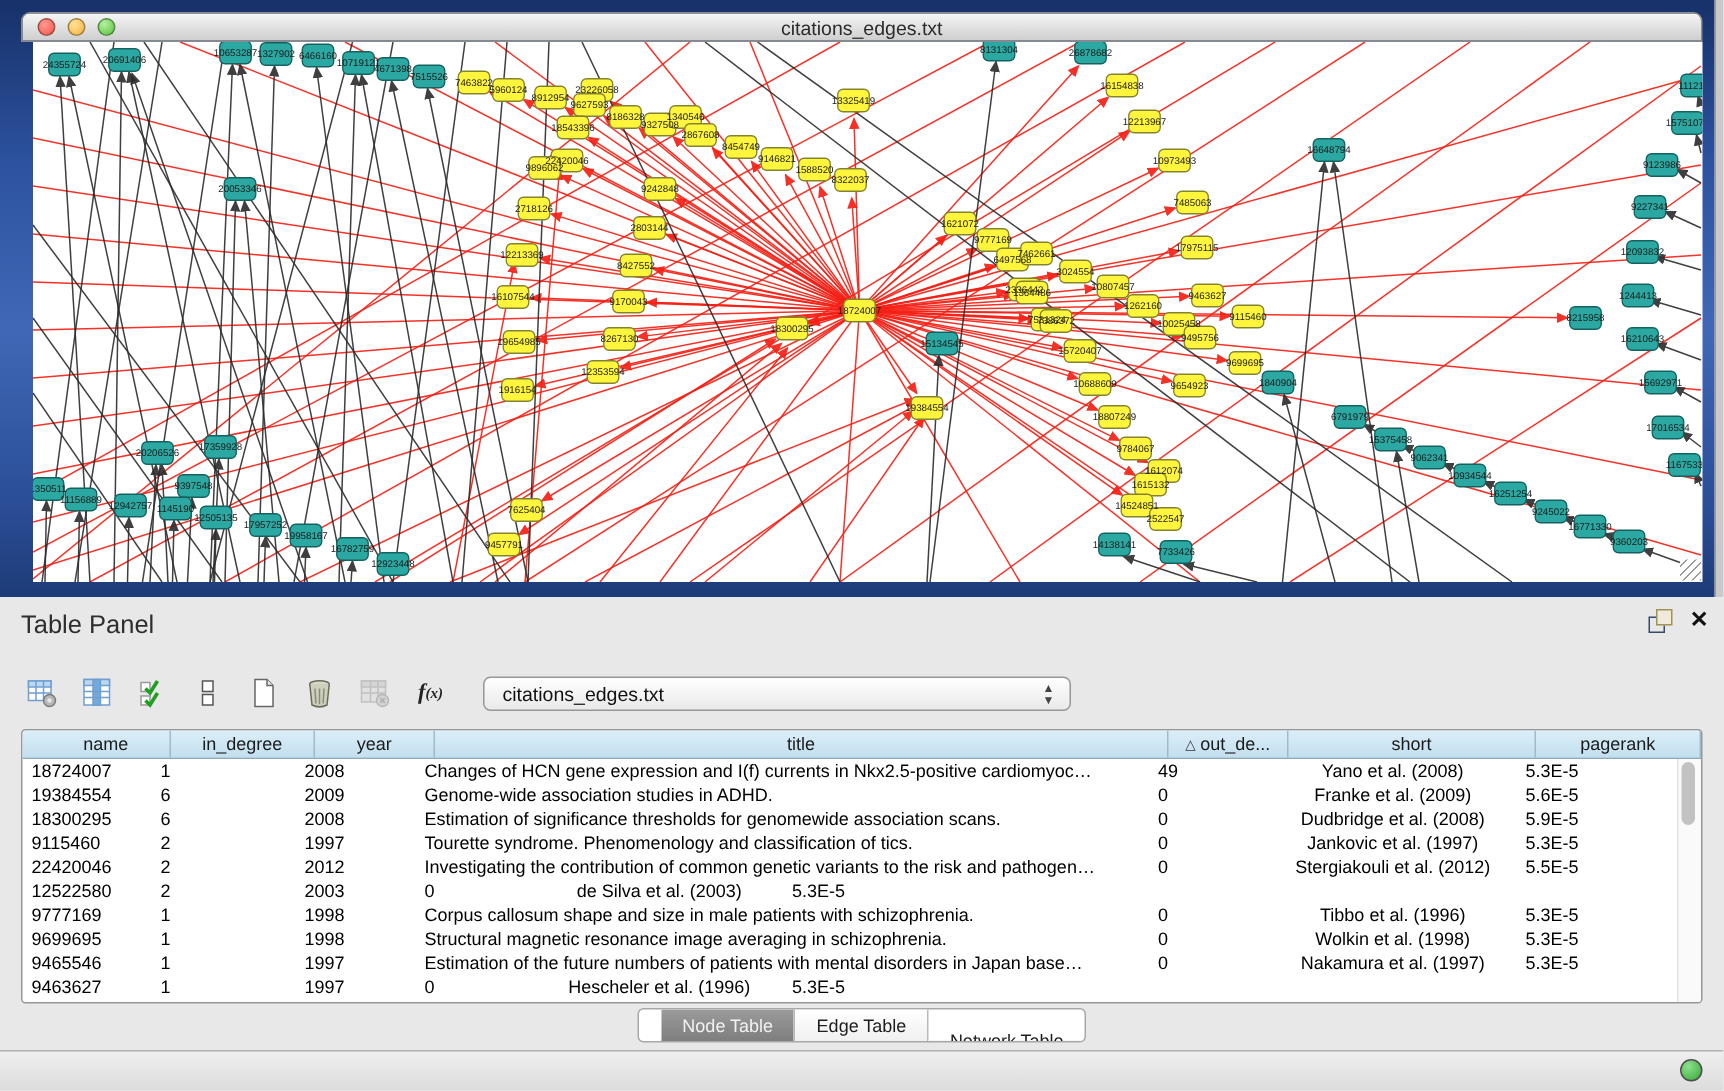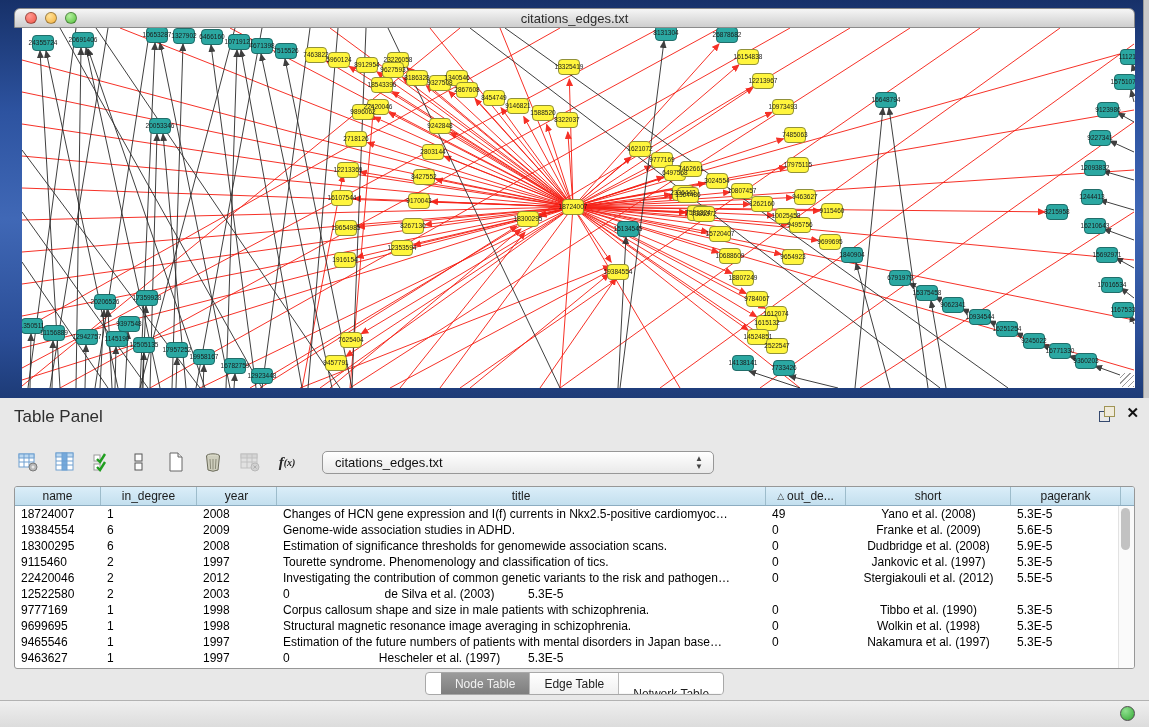--- a/index.html
+++ b/index.html
@@ -35,21 +35,21 @@
   .close-btn{position:absolute;right:10px;top:6px;font-size:15px;font-weight:bold;color:#111;}
   .toolbar{position:absolute;left:16px;top:44px;height:40px;display:flex;align-items:center;gap:13px;}
   .tb-icon{width:24px;height:24px;display:flex;align-items:center;justify-content:center;}
   .fx{font-family:"Liberation Serif",serif;font-style:italic;font-weight:bold;font-size:15px;color:#222;}
   .combo{margin-left:10px;width:392px;height:23px;box-sizing:border-box;border:1px solid #979797;border-radius:5px;
     background:linear-gradient(#ffffff,#e9e9e9);display:flex;align-items:center;position:relative;}
   .combo-text{margin-left:12px;font-size:13px;color:#111;}
   .combo-arrows{position:absolute;right:10px;top:3px;font-size:8px;line-height:8px;color:#444;text-align:center;}
   .table-wrap{position:absolute;left:14px;top:88px;width:1121px;height:183px;box-sizing:border-box;
     background:#fff;border:1px solid #979797;border-radius:3px;overflow:hidden;}
-  .thead{display:flex;height:18px;background:linear-gradient(#dbeef9,#c3dfee);border-bottom:1px solid #8cacc0;}
+  .thead{display:flex;height:18px;background:linear-gradient(#dbeef9,#c3dfee);border-bottom:1px solid #8cacc0;justify-content:flex-end;}
   .th{box-sizing:border-box;border-right:1px solid #9dbccb;font-size:12px;color:#1b1b1b;
       display:flex;align-items:center;justify-content:center;overflow:hidden;white-space:nowrap;}
   .sort-glyph{font-size:9px;margin-right:3px;color:#333;}
   .trow{display:flex;height:16px;align-items:center;}
   .td{box-sizing:border-box;font-size:12px;color:#000;overflow:hidden;white-space:nowrap;padding-left:6px;}
   .td.center{text-align:center;padding-left:0;}
   .c0{width:86px;}.c1{width:96px;}.c2{width:80px;}.c3{width:489px;}.c4{width:80px;}.c5{width:165px;}.c6{width:110px;}
   .vscroll{position:absolute;right:0;top:19px;bottom:0;width:15px;background:#fafafa;border-left:1px solid #e2e2e2;}
   .vthumb{position:absolute;left:2px;top:2px;width:9px;height:42px;border-radius:5px;background:#c2c2c2;}
   .tabs-row{position:absolute;left:0;top:274px;width:100%;height:24px;display:flex;justify-content:center;}
@@ -637,21 +637,21 @@
             <div class="td c4">0</div>
             <div class="td c5 center">de Silva et al. (2003)</div>
             <div class="td c6">5.3E-5</div>
           </div>
           <div class="trow">
             <div class="td c0">9777169</div>
             <div class="td c1">1</div>
             <div class="td c2">1998</div>
             <div class="td c3">Corpus callosum shape and size in male patients with schizophrenia.</div>
             <div class="td c4">0</div>
-            <div class="td c5 center">Tibbo et al. (1990)</div>
+            <div class="td c5 center">Tibbo et al. (1996)</div>
             <div class="td c6">5.3E-5</div>
           </div>
           <div class="trow">
             <div class="td c0">9699695</div>
             <div class="td c1">1</div>
             <div class="td c2">1998</div>
             <div class="td c3">Structural magnetic resonance image averaging in schizophrenia.</div>
             <div class="td c4">0</div>
             <div class="td c5 center">Wolkin et al. (1998)</div>
             <div class="td c6">5.3E-5</div>
@@ -663,21 +663,21 @@
             <div class="td c3">Estimation of the future numbers of patients with mental disorders in Japan base…</div>
             <div class="td c4">0</div>
             <div class="td c5 center">Nakamura et al. (1997)</div>
             <div class="td c6">5.3E-5</div>
           </div>
           <div class="trow">
             <div class="td c0">9463627</div>
             <div class="td c1">1</div>
             <div class="td c2">1997</div>
             <div class="td c4">0</div>
-            <div class="td c5 center">Hescheler et al. (1997)</div>
+            <div class="td c5 center">Hescheler et al. (1996)</div>
             <div class="td c6">5.3E-5</div>
           </div>
         </div>
       <div class="vscroll">
           <div class="vthumb"></div>
         </div>
     </div>
 
     <div class="tabs-row">
       <div class="segmented" id="segmented">

